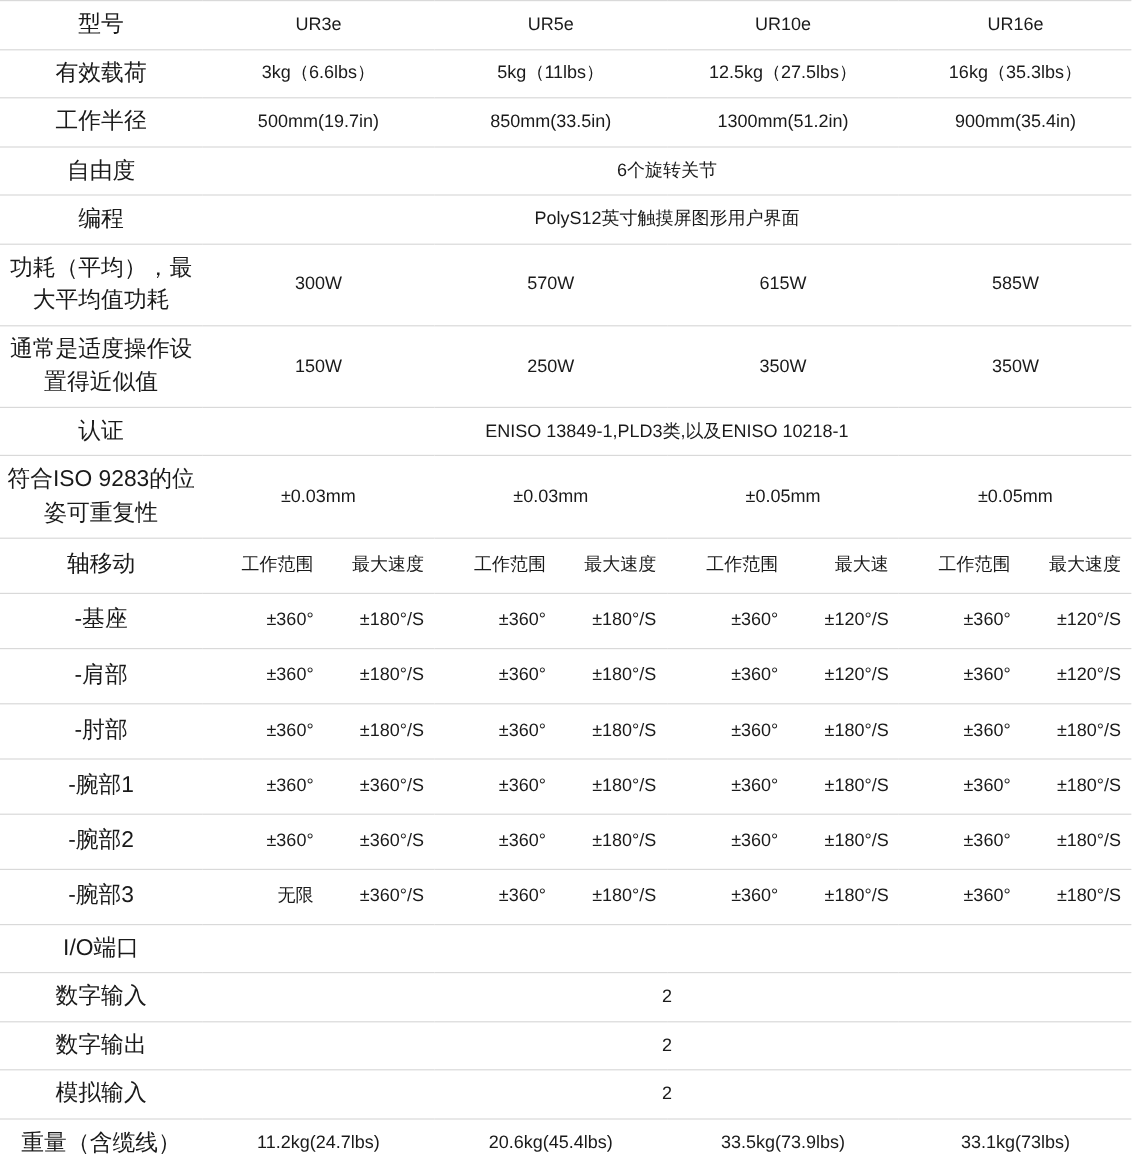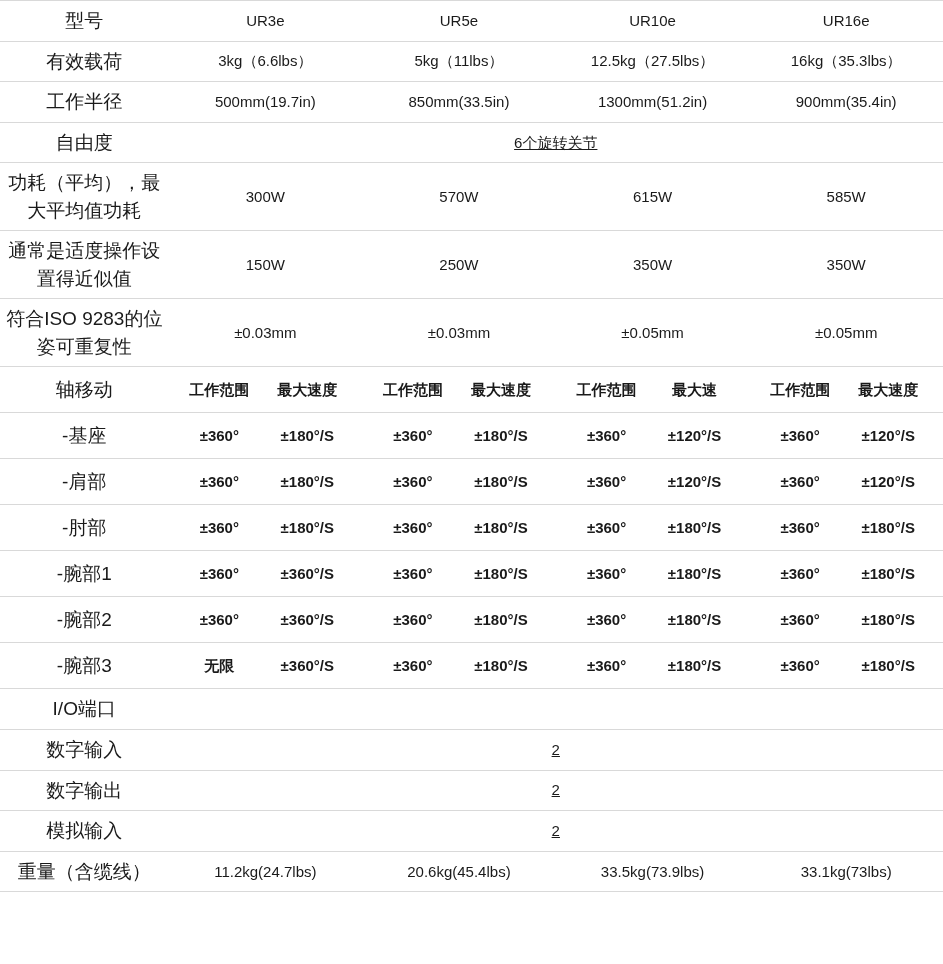--- a/index.html
+++ b/index.html
@@ -37,26 +37,24 @@
   col.c-label { width: 168px; }
   col.c-data  { width: 193px; }
 
   .label-cell {
     font-size: 19px;
     padding-left: 6px;
     padding-right: 6px;
   }
   .span-cell {
     font-size: 15px;
-    text-decoration: underline;
   }
   .axis-col-a, .axis-col-b {
     display: inline-block;
-    text-align: center;
-    font-weight: bold;
+    text-align: right;
   }
   .axis-col-a { width: 84px; }
   .axis-col-b { width: 92px; }
   .axis-cell {
     padding: 0;
   }
   .axis-line {
     height: 33px;
     display: flex;
     align-items: center;
@@ -100,37 +98,45 @@
       <td class="vsep-left">850mm(33.5in)</td>
       <td class="vsep-left">1300mm(51.2in)</td>
       <td class="vsep-left">900mm(35.4in)</td>
     </tr>
 
     <tr>
       <td class="label-cell">自由度</td>
       <td class="span-cell vsep-left" colspan="4">6个旋转关节</td>
     </tr>
 
+    <tr>
+      <td class="label-cell">编程</td>
+      <td class="span-cell vsep-left" colspan="4">PolyS12英寸触摸屏图形用户界面</td>
+    </tr>
 
     <tr>
       <td class="label-cell">功耗（平均），最大平均值功耗</td>
       <td class="vsep-left">300W</td>
       <td class="vsep-left">570W</td>
       <td class="vsep-left">615W</td>
       <td class="vsep-left">585W</td>
     </tr>
 
     <tr>
       <td class="label-cell">通常是适度操作设置得近似值</td>
       <td class="vsep-left">150W</td>
       <td class="vsep-left">250W</td>
       <td class="vsep-left">350W</td>
       <td class="vsep-left">350W</td>
     </tr>
 
+    <tr>
+      <td class="label-cell">认证</td>
+      <td class="span-cell vsep-left" colspan="4">ENISO 13849-1,PLD3类,以及ENISO 10218-1</td>
+    </tr>
 
     <tr>
       <td class="label-cell">符合ISO 9283的位姿可重复性</td>
       <td class="vsep-left">±0.03mm</td>
       <td class="vsep-left">±0.03mm</td>
       <td class="vsep-left">±0.05mm</td>
       <td class="vsep-left">±0.05mm</td>
     </tr>
 
     <tr class="nb-bot">

